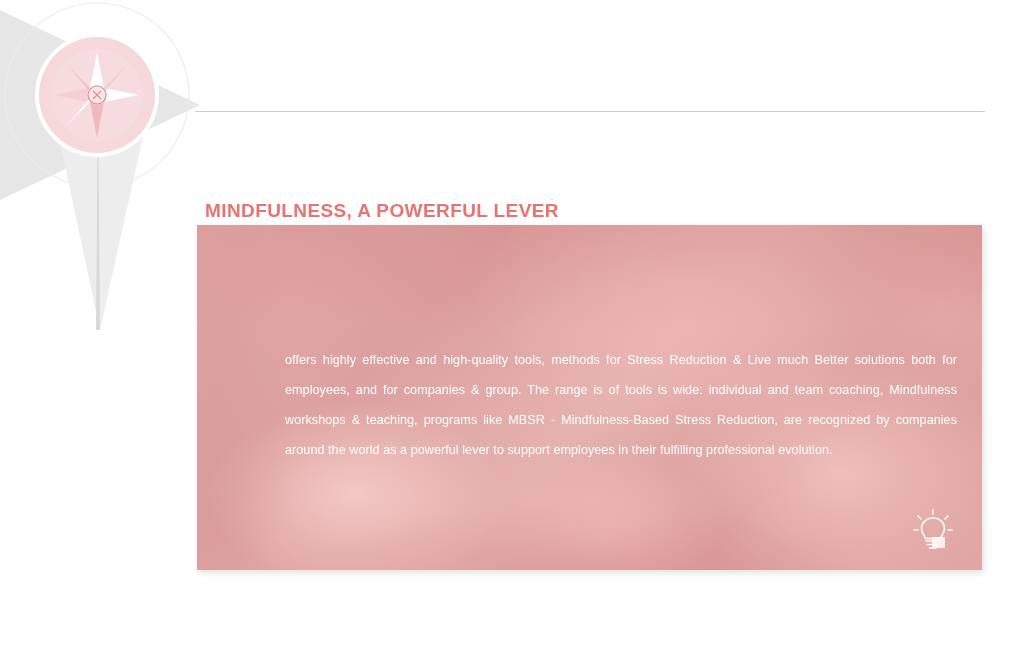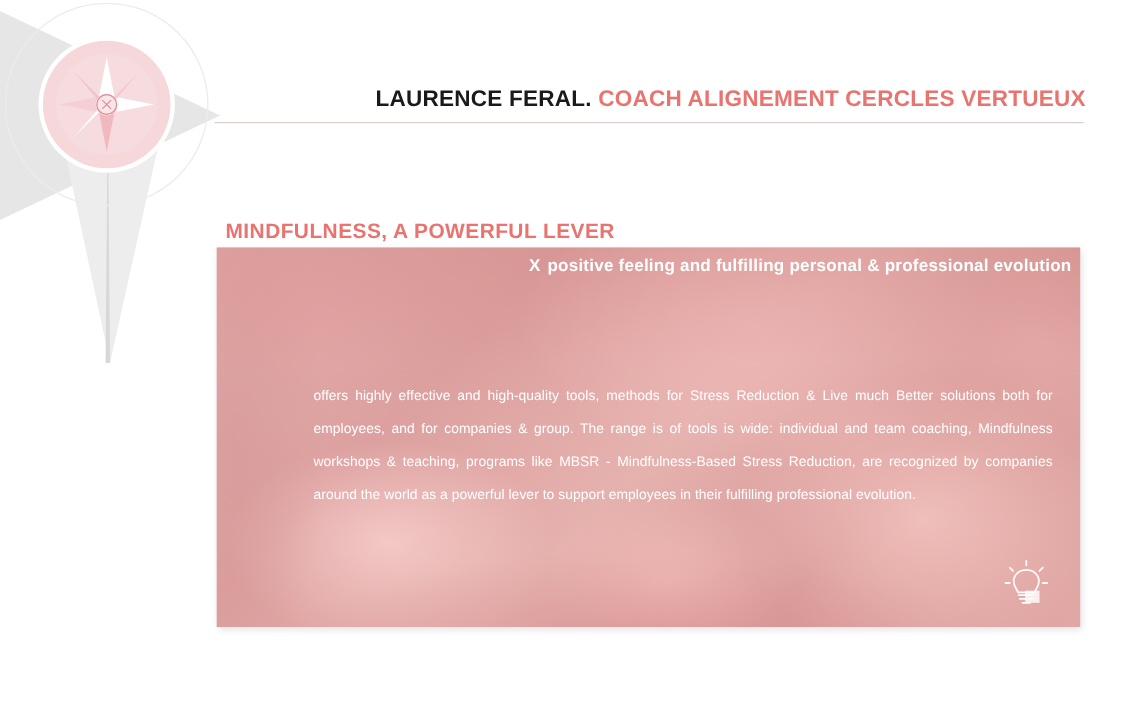--- a/index.html
+++ b/index.html
@@ -189,36 +189,28 @@
       <polygon points="67,125 93,99 97,95 91,97" fill="#ffffff"></polygon>
       <circle cx="97" cy="95" r="10" fill="#f9e6e8"></circle>
       <circle cx="97" cy="95" r="9" fill="none" stroke="#e08b95" stroke-width="1.1"></circle>
       <path d="M93 91 L101 99 M101 91 L93 99" stroke="#e08b95" stroke-width="1.1"></path>
     </g>
   </svg>
 </div>
 
 <div class="header">
   <div class="header-line"></div>
-  <div class="header-title">
-    <span class="name">LAURENCE FERAL.</span>
-    <span class="role">COACH ALIGNEMENT CERCLES VERTUEUX</span>
-  </div>
 </div>
 
 <div class="section-title">MINDFULNESS, A POWERFUL LEVER</div>
 
 <div class="card">
   <div class="card-photo"></div>
   <div class="card-tint"></div>
 
-  <div class="card-top-text">
-    <span class="mark">X</span>
-    <span>positive feeling and fulfilling personal &amp; professional evolution</span>
-  </div>
 
   <div class="content-body">offers highly effective and high-quality tools, methods for Stress Reduction &amp; Live much Better solutions both for employees, and for companies &amp; group. The range is of tools is wide: individual and team coaching, Mindfulness workshops &amp; teaching, programs like MBSR - Mindfulness-Based Stress Reduction, are recognized by companies around the world as a powerful lever to support employees in their fulfilling professional evolution.</div>
 
   <svg class="bulb-icon" viewBox="0 0 42 48" xmlns="http://www.w3.org/2000/svg">
     <g stroke="#ffffff" stroke-width="1.6" fill="none" stroke-linecap="round">
       <path d="M21 11 C14 11 9.5 16 9.5 21.5 C9.5 26 12.5 28.5 13.5 31.5 L28.5 31.5 C29.5 28.5 32.5 26 32.5 21.5 C32.5 16 28 11 21 11 Z"></path>
       <path d="M14 34 L28 34"></path>
       <path d="M15 37.5 L27 37.5"></path>
       <path d="M17.5 41 L24.5 41"></path>
       <path d="M21 3 L21 7"></path>

